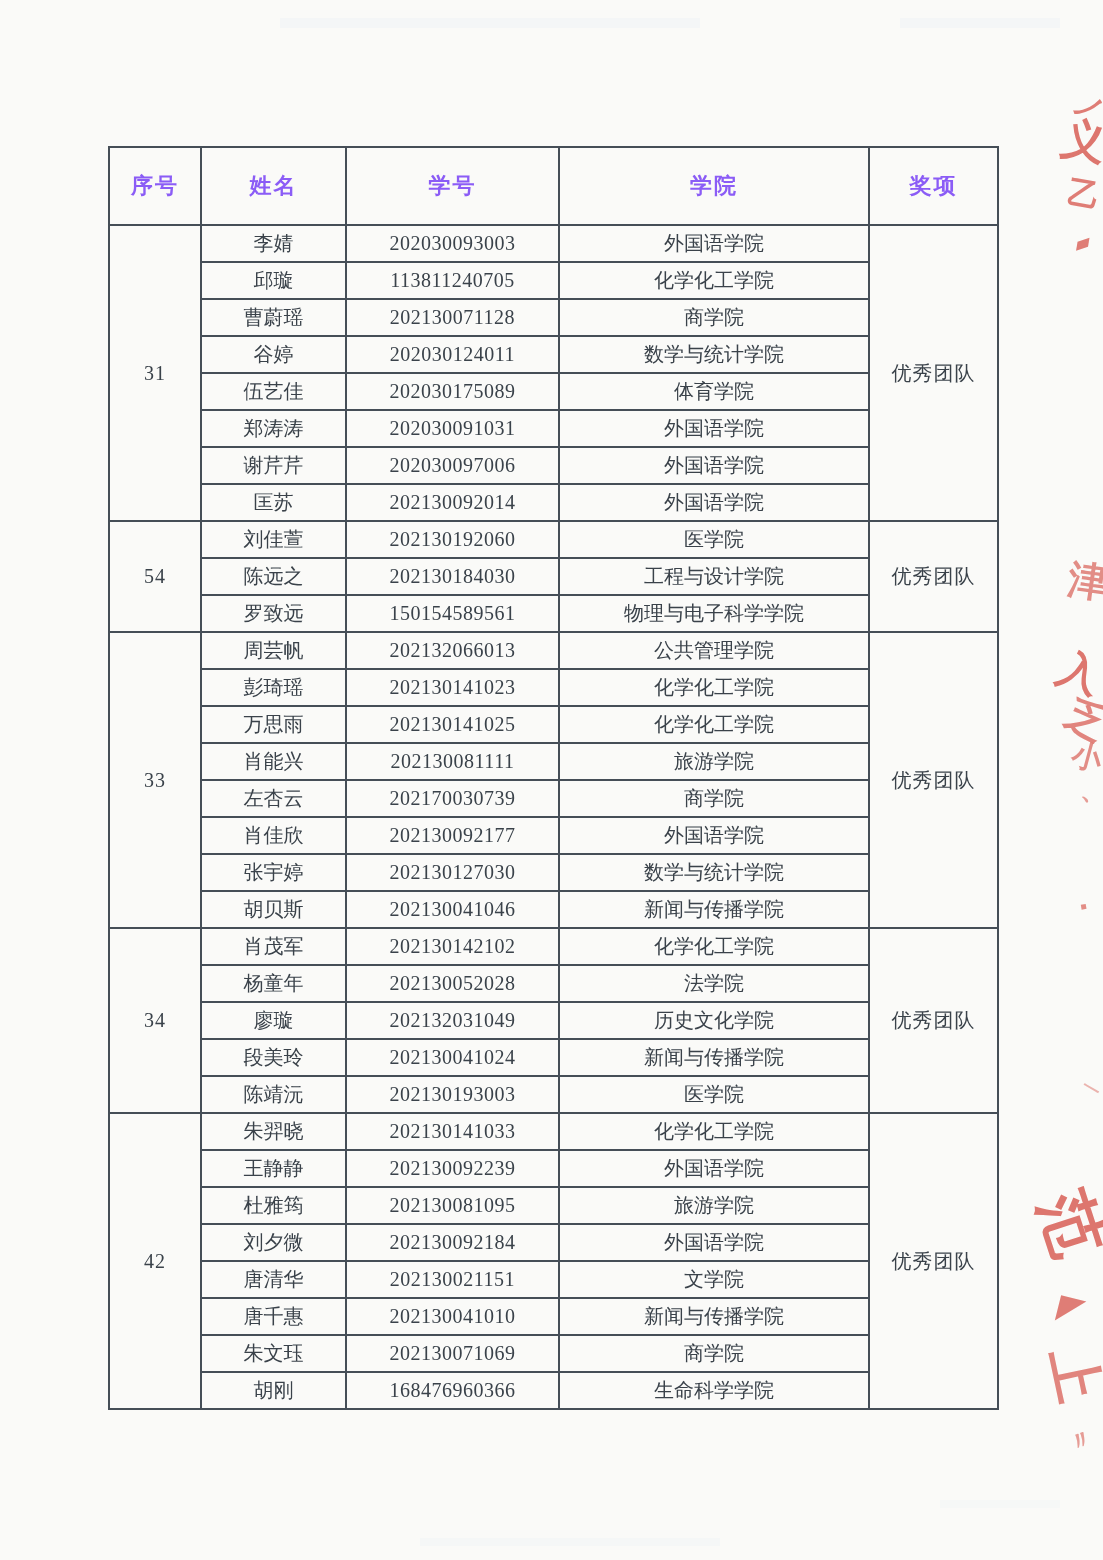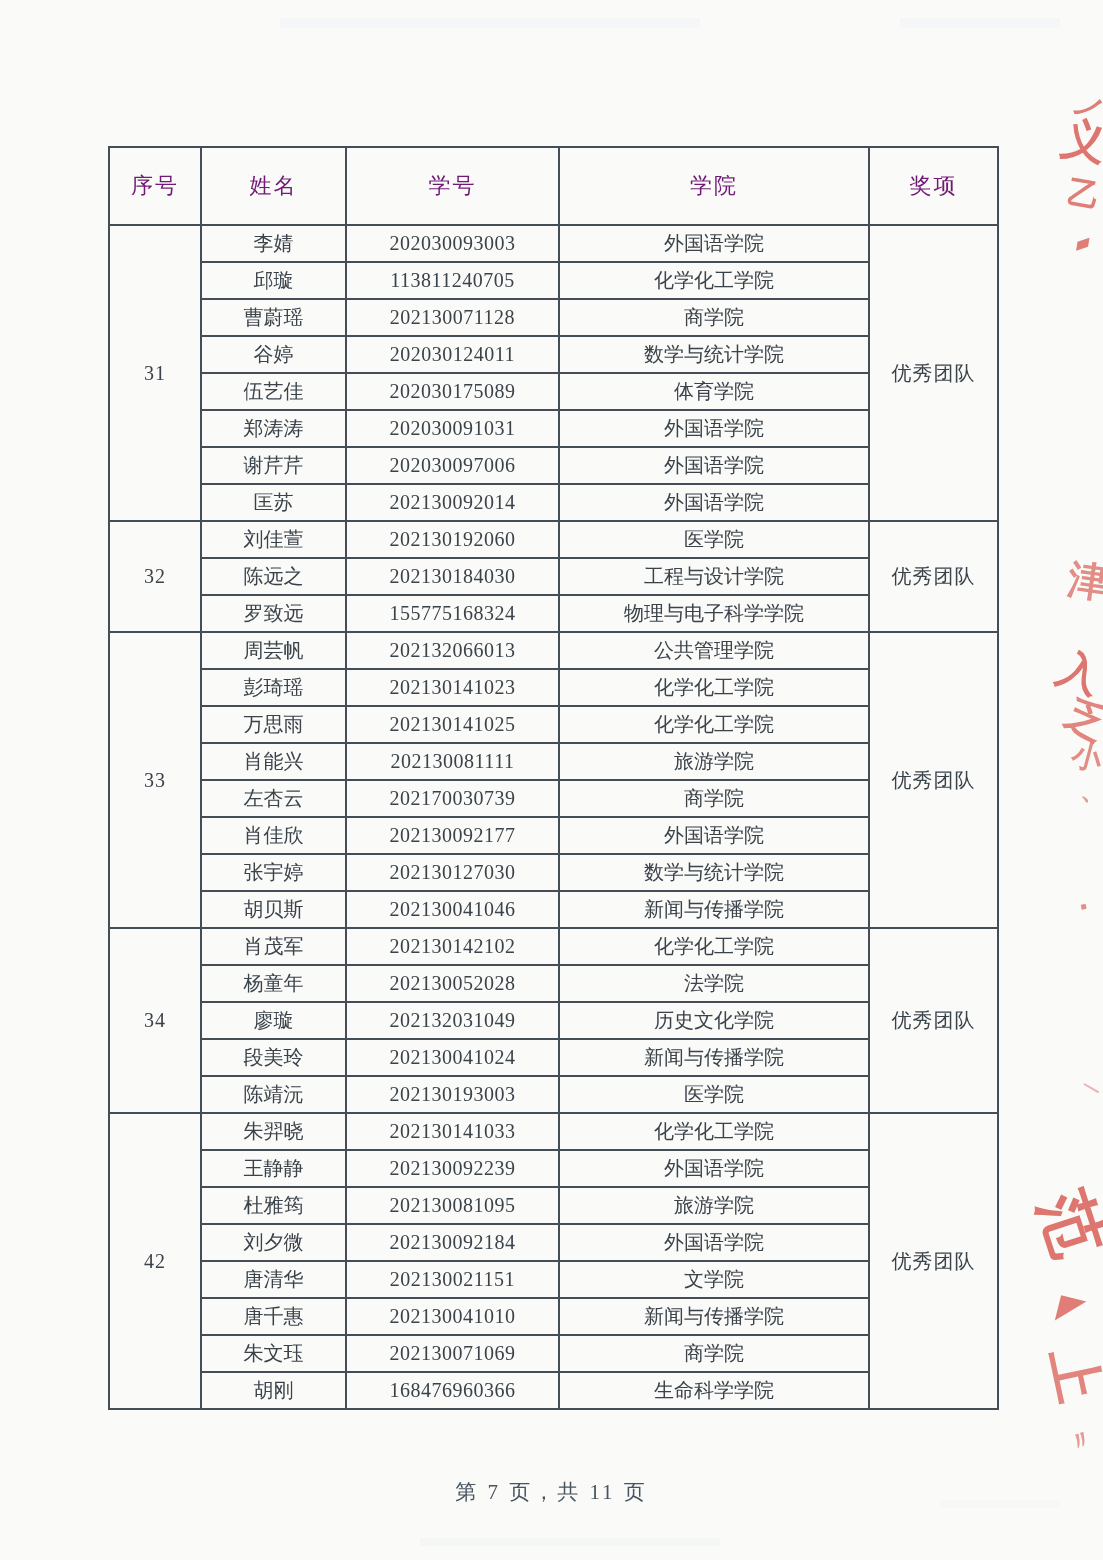--- a/index.html
+++ b/index.html
@@ -29,23 +29,23 @@
     border:2px solid #454e57;
     text-align:center;
     vertical-align:middle;
     padding:0;
     overflow:hidden;
     white-space:nowrap;
   }
   table.roster th{
     height:76px;
     font-size:22px;
-    font-weight:400;
+    font-weight:700;
     letter-spacing:2px;
-    color:#701a75;
+    color:#8b5cf6;
   }
   table.roster td{
     height:35px;
     font-size:20px;
     color:#3a424a;
   }
   td.cell-id{
     font-family:Liberation Serif, serif;
     font-size:20px;
     letter-spacing:.5px;
@@ -134,34 +134,34 @@
           <td class="cell-name">谢芹芹</td>
           <td class="cell-id">202030097006</td>
           <td class="cell-college">外国语学院</td>
         </tr>
         <tr>
           <td class="cell-name">匡苏</td>
           <td class="cell-id">202130092014</td>
           <td class="cell-college">外国语学院</td>
         </tr>
         <tr>
-          <td class="cell-no" rowspan="3">32</td>
+          <td class="cell-no" rowspan="3">54</td>
           <td class="cell-name">刘佳萱</td>
           <td class="cell-id">202130192060</td>
           <td class="cell-college">医学院</td>
           <td class="cell-award" rowspan="3">优秀团队</td>
         </tr>
         <tr>
           <td class="cell-name">陈远之</td>
           <td class="cell-id">202130184030</td>
           <td class="cell-college">工程与设计学院</td>
         </tr>
         <tr>
           <td class="cell-name">罗致远</td>
-          <td class="cell-id">155775168324</td>
+          <td class="cell-id">150154589561</td>
           <td class="cell-college">物理与电子科学学院</td>
         </tr>
         <tr>
           <td class="cell-no" rowspan="8">33</td>
           <td class="cell-name">周芸帆</td>
           <td class="cell-id">202132066013</td>
           <td class="cell-college">公共管理学院</td>
           <td class="cell-award" rowspan="8">优秀团队</td>
         </tr>
         <tr>
@@ -264,21 +264,20 @@
           <td class="cell-college">商学院</td>
         </tr>
         <tr>
           <td class="cell-name">胡刚</td>
           <td class="cell-id">168476960366</td>
           <td class="cell-college">生命科学学院</td>
         </tr>
       </tbody>
   </table>
 
-  <div class="footer">第 7 页，共 11 页</div>
 
   <div id="stamp-layer">
       <span class="stamp-frag" style="left: 1074px; top: 92px; font-size: 30px; opacity: 0.8; color: rgb(217, 95, 86); transform: rotate(28deg);">ノ</span>
       <span class="stamp-frag" style="left: 1062px; top: 120px; font-size: 44px; opacity: 0.85; color: rgb(217, 95, 86); transform: rotate(12deg);">义</span>
       <span class="stamp-frag" style="left: 1068px; top: 178px; font-size: 32px; opacity: 0.8; color: rgb(217, 95, 86); transform: rotate(10deg);">乙</span>
       <span class="stamp-frag" style="left: 1074px; top: 232px; font-size: 22px; opacity: 0.8; color: rgb(217, 95, 86); transform: rotate(-18deg);">▰</span>
       <span class="stamp-frag" style="left: 1068px; top: 562px; font-size: 40px; opacity: 0.7; color: rgb(217, 95, 86); transform: rotate(8deg);">津</span>
       <span class="stamp-frag" style="left: 1058px; top: 652px; font-size: 42px; opacity: 0.85; color: rgb(217, 95, 86); transform: rotate(20deg);">入</span>
       <span class="stamp-frag" style="left: 1066px; top: 700px; font-size: 40px; opacity: 0.75; color: rgb(217, 95, 86); transform: rotate(24deg);">乏</span>
       <span class="stamp-frag" style="left: 1072px; top: 742px; font-size: 30px; opacity: 0.7; color: rgb(217, 95, 86); transform: rotate(15deg);">小</span>

